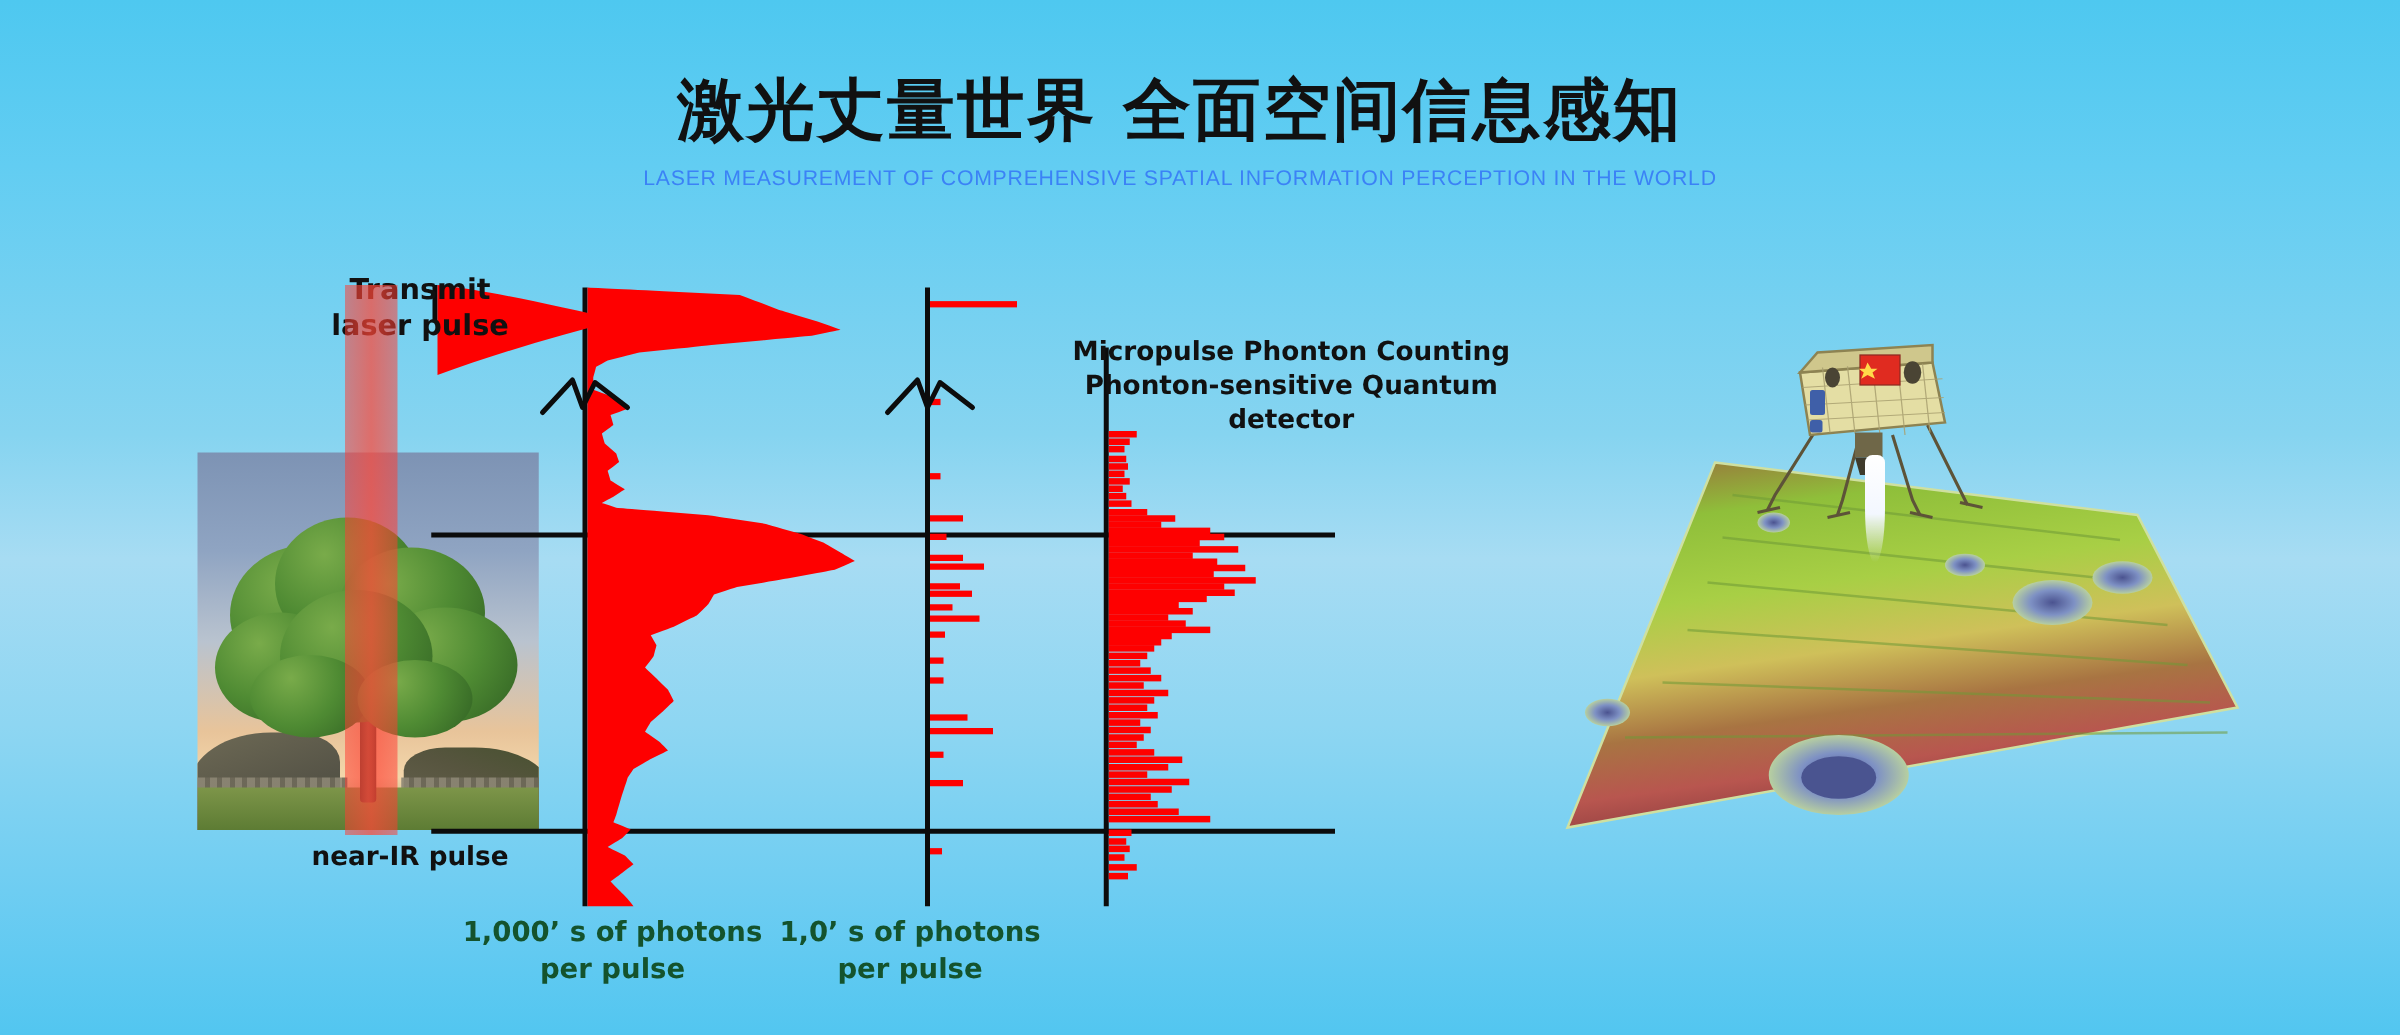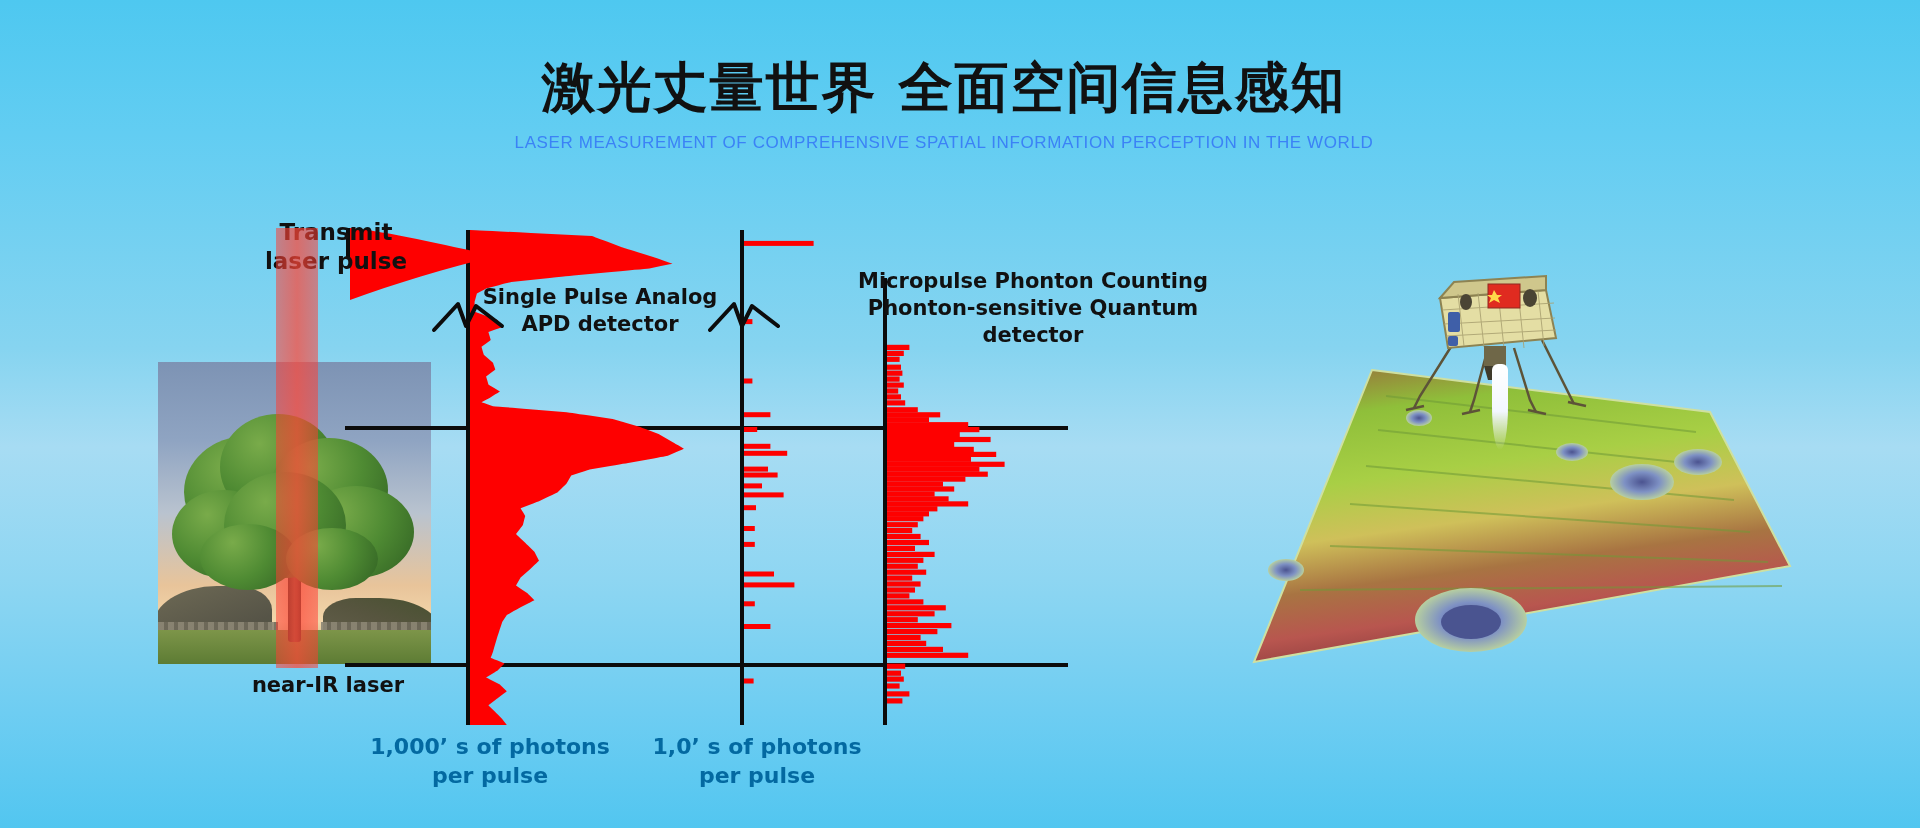--- a/index.html
+++ b/index.html
@@ -27,25 +27,25 @@
   #stage { position:absolute; left:0; top:0; width:1920px; height:828px; }
 
   .lbl { position:absolute; color:#111; font-weight:bold; text-align:center;
          font-family:"DejaVu Sans","Liberation Sans",sans-serif; line-height:1.28; }
 
   #transmit-label { left:236px; top:218px; width:200px; font-size:23px; }
   #apd-label      { left:460px; top:284px; width:280px; font-size:21px; }
   #micro-label    { left:818px; top:268px; width:430px; font-size:21px; }
   #nearir-label   { left:218px; top:672px; width:220px; font-size:21px; }
 
-  .axis-label { position:absolute; color:#0369a1; font-weight:bold; font-size:22px;
+  .axis-label { position:absolute; color:#14532d; font-weight:bold; font-size:22px;
                 text-align:center; line-height:1.3;
                 font-family:"DejaVu Sans","Liberation Sans",sans-serif; }
   #axlab-1 { left:340px; top:733px; width:300px; }
-  #axlab-2 { left:632px; top:733px; width:250px; }
+  #axlab-2 { left:603px; top:733px; width:250px; }
   #axlab-3 { left:872px; top:733px; width:280px; }
 
   
   #photo-wrap { position:absolute; left:158px; top:362px; width:273px; height:302px; }
   #photo { position:absolute; inset:0; overflow:hidden;
            background:linear-gradient(180deg,#7d93b4 0%, #8fa4c2 26%, #b9c3cf 50%, #e8c49a 74%, #f3d7ab 86%, #9ba86a 100%); }
   .hill-l { position:absolute; left:-6px; bottom:0; width:120px; height:78px;
             background:linear-gradient(160deg,#6e6a55 0%, #565447 60%, #46523a 100%);
             border-radius:54% 30% 0 0; }
   .hill-r { position:absolute; right:-10px; bottom:0; width:118px; height:66px;
@@ -222,23 +222,22 @@
         <rect x="0" y="468.3" width="15.4" height="5.2"></rect>
       </g>
   </svg>
 
   <div class="vaxis" style="left:346px;top:228px;height:30px;"></div>
   <svg style="position:absolute;left:350px;top:228px;" width="150" height="72" viewBox="0 0 150 72">
     <path d="M0,0 C40,4 90,16 146,28 C96,40 44,56 0,72 Z" fill="#fe0000"></path>
   </svg>
 
   <div class="lbl" id="transmit-label">Transmit<br>laser pulse</div>
-  <div class="lbl" id="apd-label">Single Pulse Analog<br>APD detector</div>
   <div class="lbl" id="micro-label">Micropulse Phonton Counting<br>Phonton-sensitive Quantum detector</div>
-  <div class="lbl" id="nearir-label">near-IR laser</div>
+  <div class="lbl" id="nearir-label">near-IR pulse</div>
 
   <div class="axis-label" id="axlab-1">1,000’ s of photons<br>per pulse</div>
   <div class="axis-label" id="axlab-2">1,0’ s of photons<br>per pulse</div>
 
   <div id="terrain-wrap">
     <svg width="620" height="420" viewBox="0 0 620 420">
       <defs>
         <linearGradient id="tg" x1="0" y1="0" x2="0.25" y2="1">
           <stop offset="0%" stop-color="#9a6b3c"></stop>
           <stop offset="18%" stop-color="#8fbf3a"></stop>

